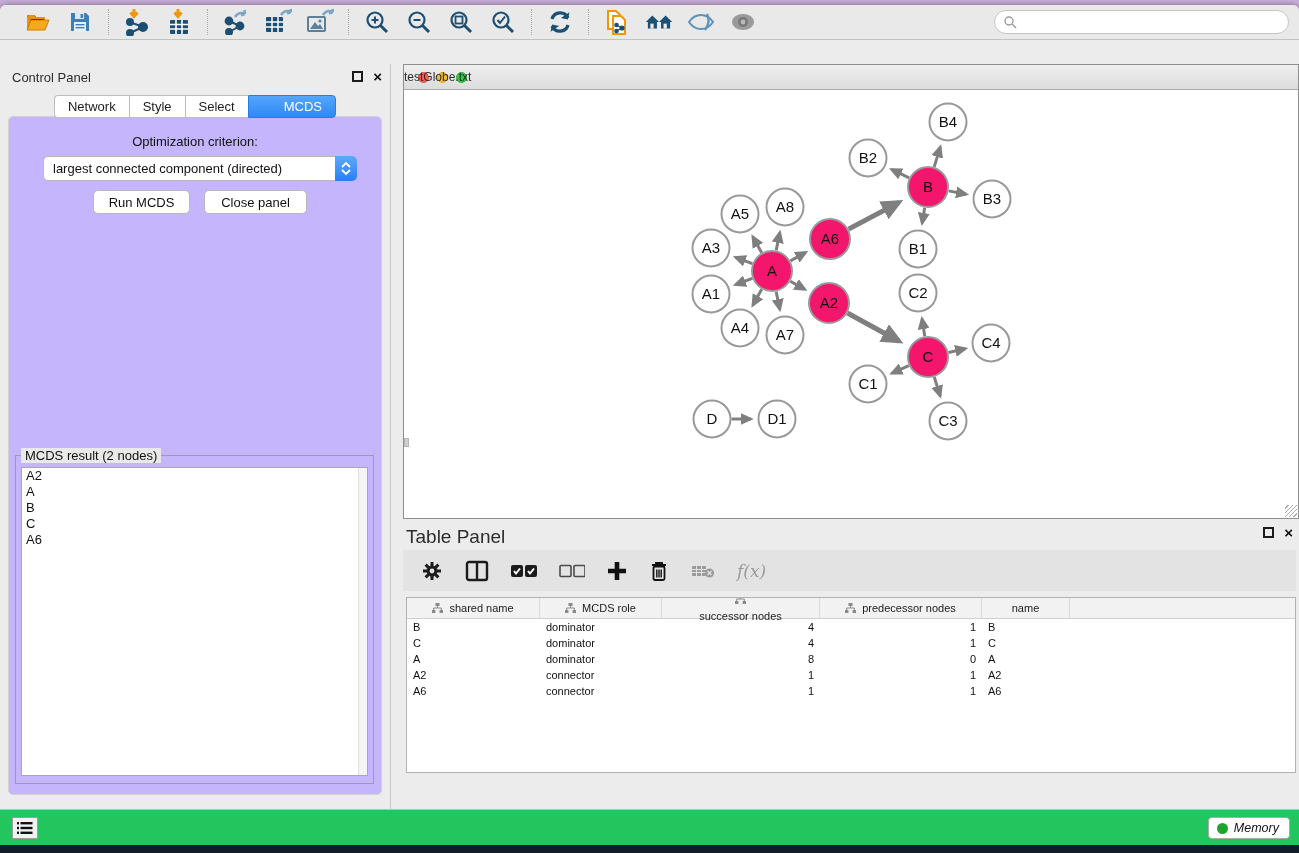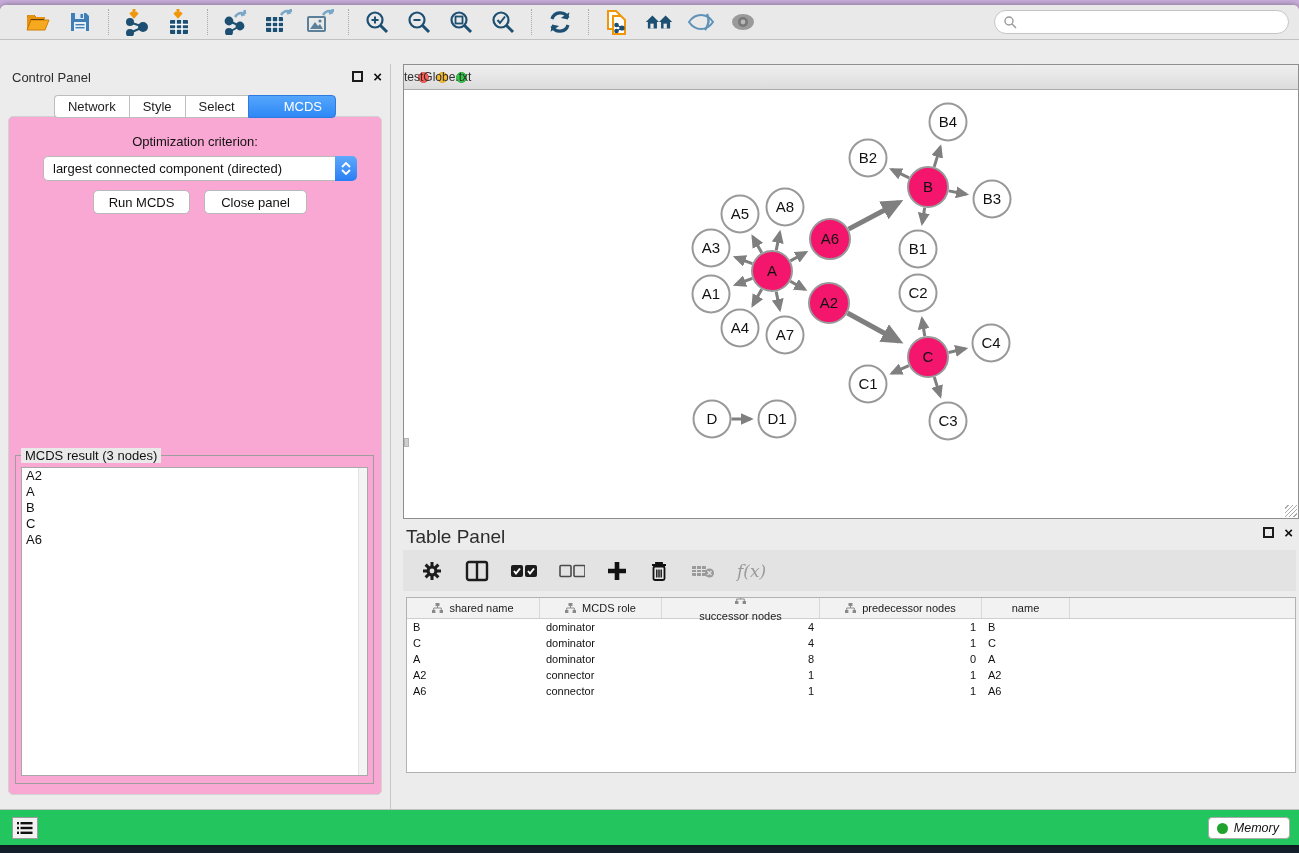--- a/index.html
+++ b/index.html
@@ -46,21 +46,21 @@
   .close-x { font-size:15px; font-weight:bold; color:#111; line-height:11px; }
 
   .cp-tabs { position:absolute; top:31px; left:0; right:0; display:flex; justify-content:center; z-index:2; }
   .cp-tab { background:#fff; border:1px solid #bdbdbd; border-right:none; padding:3px 13px;
     font-size:13px; color:#1c1c1c; cursor:pointer; }
   .cp-tab:first-child { border-radius:4px 0 0 4px; }
   .cp-tab:last-child { border-radius:0 4px 4px 0; border-right:1px solid #bdbdbd; }
   .cp-tab.selected { background:linear-gradient(#55a6fb,#2e88f6); color:#fff; border-color:#2e7ade;padding-left:35px; }
 
   .cp-content { position:absolute; top:52px; left:8px; right:8px; bottom:14px;
-    background:#f9a8d4; border:1px solid #d2d2d2; border-radius:5px; }
+    background:#c4b5fd; border:1px solid #d2d2d2; border-radius:5px; }
   .opt-label { position:absolute; top:17px; left:0; right:0; text-align:center; font-size:13px; color:#111; }
   .criterion-select { position:absolute; top:39px; left:34px; width:314px; height:25px; background:#fff;
     border:1px solid #b9b9b9; border-radius:5px; display:flex; align-items:center; cursor:pointer; }
   .criterion-select .sel-text { flex:1; font-size:13px; color:#111; padding-left:9px; white-space:nowrap; }
   .stepper { width:22px; height:25px; margin:-1px -1px -1px 0; border-radius:0 5px 5px 0;
     background:linear-gradient(#5ea9fc,#2a7ef4); display:flex; flex-direction:column;
     align-items:center; justify-content:center; gap:1px; }
   .stepper svg { display:block; }
   .cp-btn { position:absolute; top:73px; height:24px; background:#fff; border:1px solid #b9b9b9;
     border-radius:5px; font-size:13px; color:#111; display:flex; align-items:center; justify-content:center; cursor:pointer; }
@@ -328,21 +328,21 @@
                 <path d="M1 5 L5 1 L9 5" fill="none" stroke="#fff" stroke-width="1.8"></path>
               </svg>
             <svg width="10" height="6" viewBox="0 0 10 6">
                 <path d="M1 1 L5 5 L9 1" fill="none" stroke="#fff" stroke-width="1.8"></path>
               </svg>
           </span>
         </div>
         <div class="cp-btn btn-run">Run MCDS</div>
         <div class="cp-btn btn-close">Close panel</div>
         <div class="result-group">
-          <span class="result-legend">MCDS result (3 nodes)</span>
+          <span class="result-legend">MCDS result (2 nodes)</span>
           <div class="result-list" id="result-list">
               <div class="result-item">A2</div>
               <div class="result-item">A</div>
               <div class="result-item">B</div>
               <div class="result-item">C</div>
               <div class="result-item">A6</div>
               <div class="result-scroll"></div>
             </div>
         </div>
       </div>

